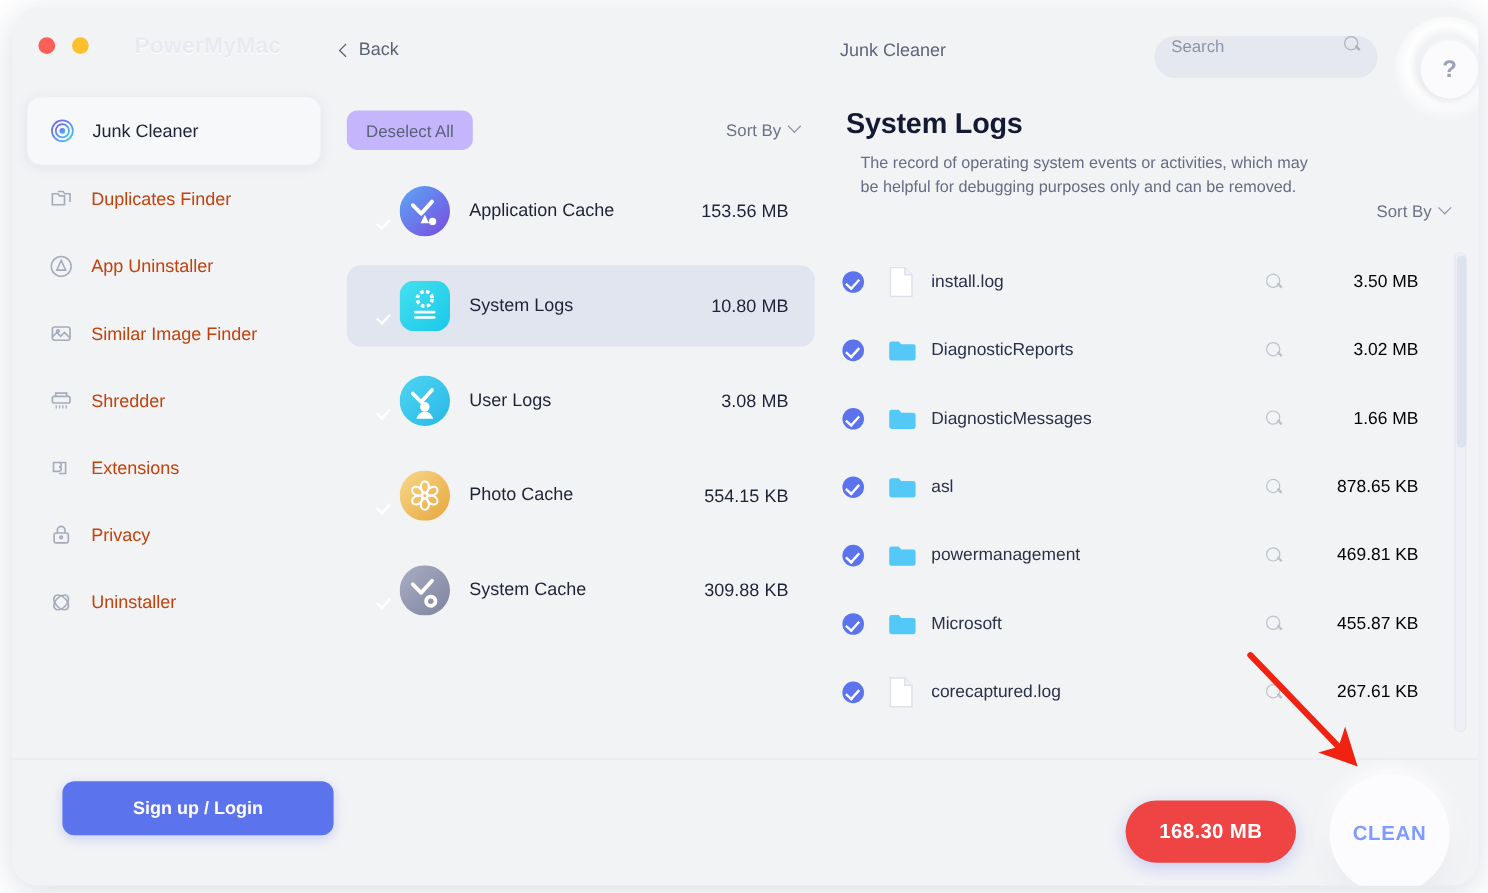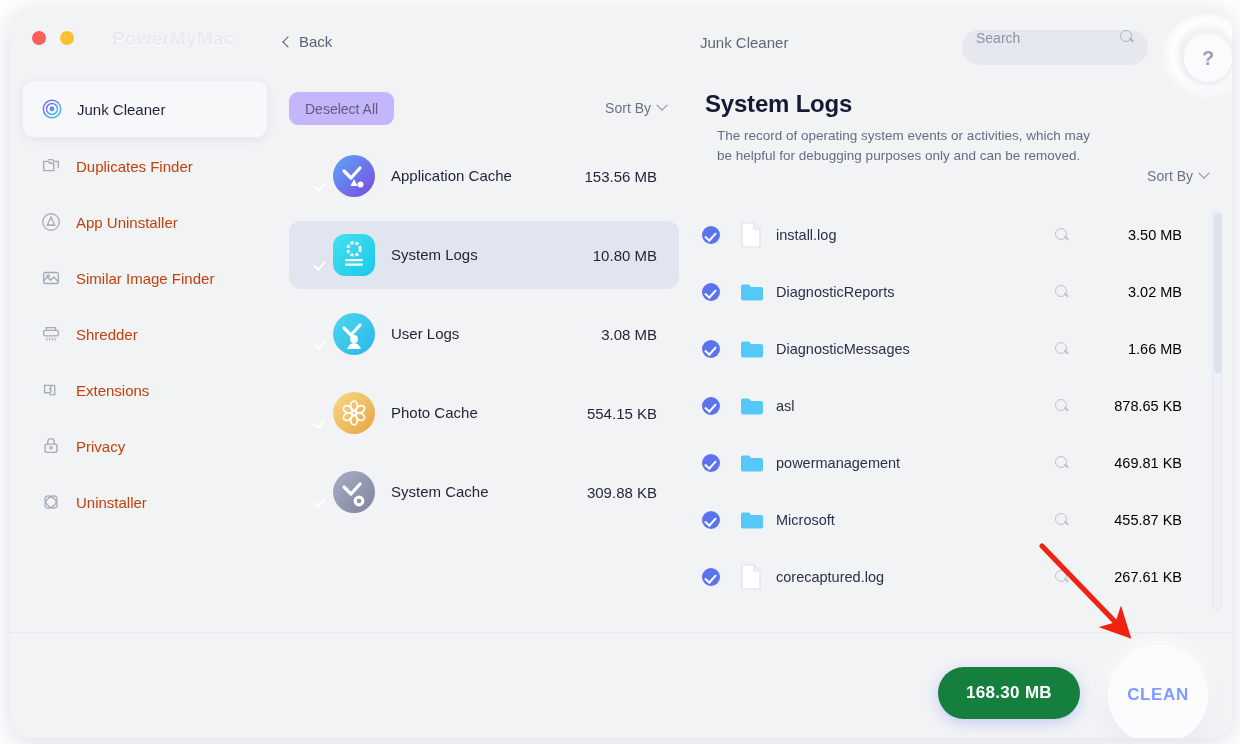--- a/index.html
+++ b/index.html
@@ -206,21 +206,21 @@
     position: absolute; left: 42px; top: 18px;
     width: 226px; height: 45px;
     background: #5c73ee; border-radius: 10px;
     display: flex; align-items: center; justify-content: center;
     color: #fff; font-size: 15px; font-weight: 600; cursor: pointer;
     box-shadow: 0 3px 10px rgba(92,115,238,.28);
   }
   .size-pill {
     position: absolute; right: 152px; top: 34px;
     width: 142px; height: 52px;
-    background: #15803d; border-radius: 26px;
+    background: #ef4444; border-radius: 26px;
     display: flex; align-items: center; justify-content: center;
     color: #fff; font-size: 17px; font-weight: 700; letter-spacing: .3px;
     box-shadow: 0 4px 14px rgba(92,115,238,.30);
   }
   .clean-glow {
     position: absolute; right: 10px; top: 0px;
     width: 128px; height: 128px; border-radius: 50%;
     background: radial-gradient(circle at 50% 48%, rgba(255,255,255,0) 34%, rgba(255,255,255,.98) 46%, rgba(242,243,245,0) 70%);
   }
   .clean-btn {
@@ -578,20 +578,21 @@
       </div>
 
     </div>
 
     <div class="scrollbar">
       <div class="scroll-thumb"></div>
     </div>
   </div>
 
   <div class="bottombar">
+    <div class="signup-btn">Sign up / Login</div>
     <div class="size-pill">168.30 MB</div>
     <div class="clean-glow">
       <div class="clean-btn">CLEAN</div>
     </div>
   </div>
 
 </div>
 
 <svg class="arrow-svg">
   <defs>

